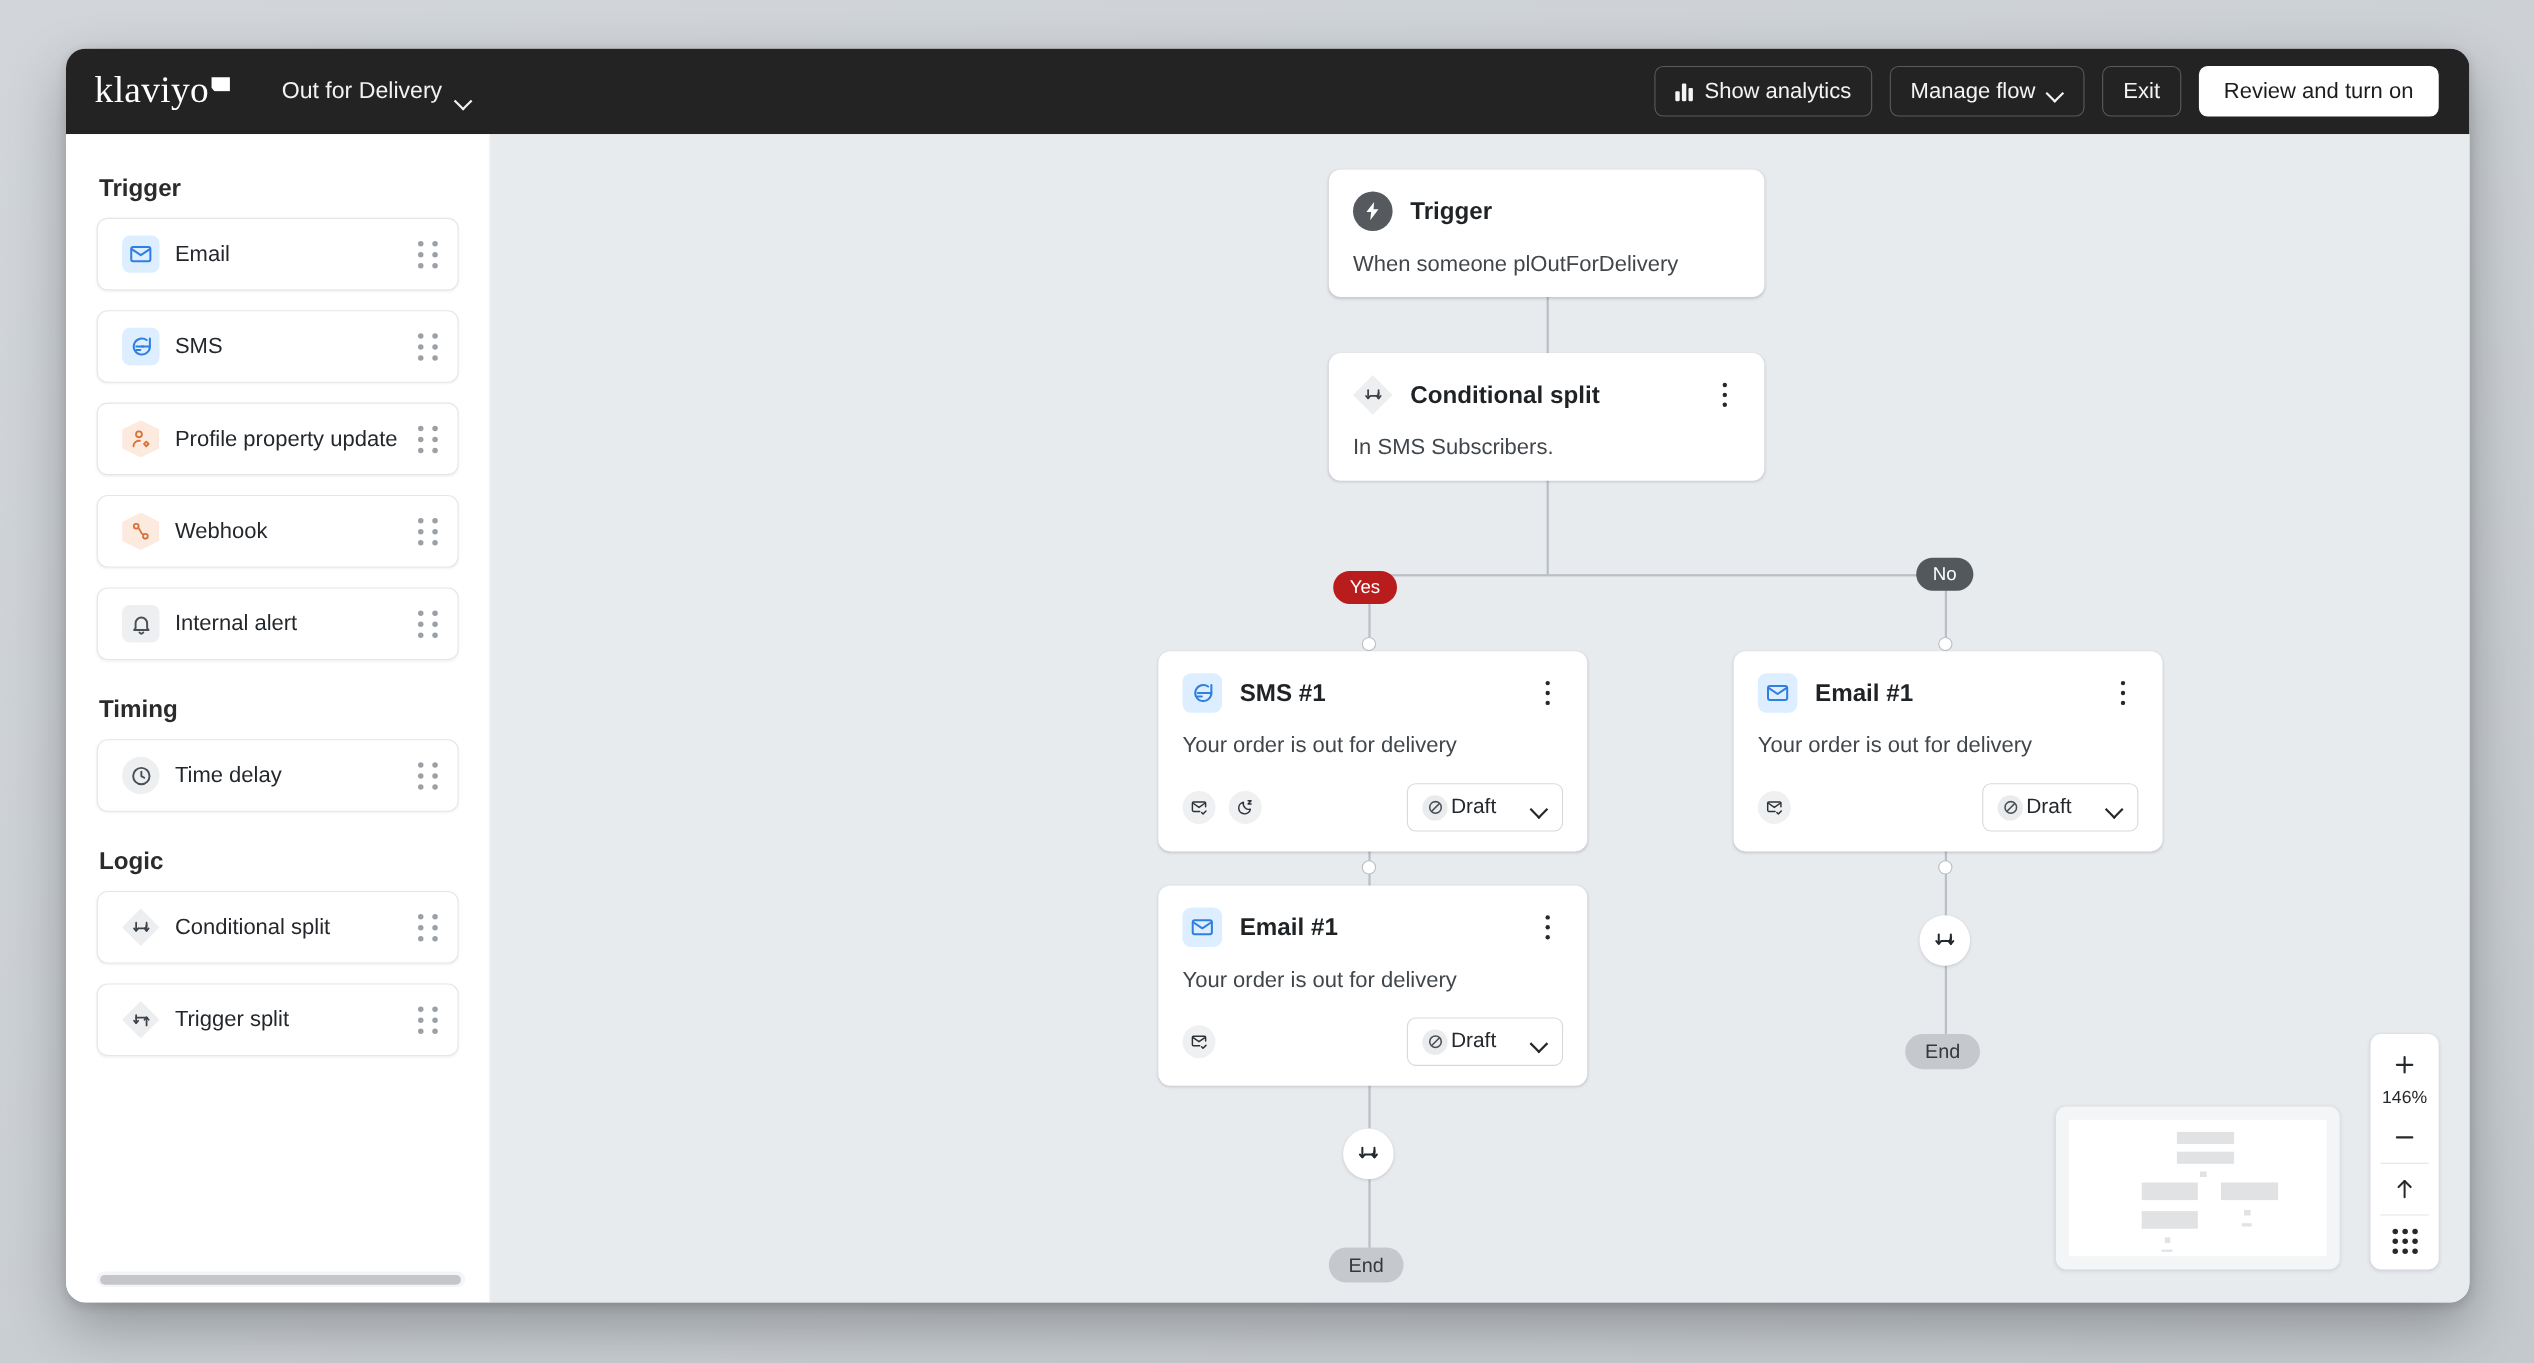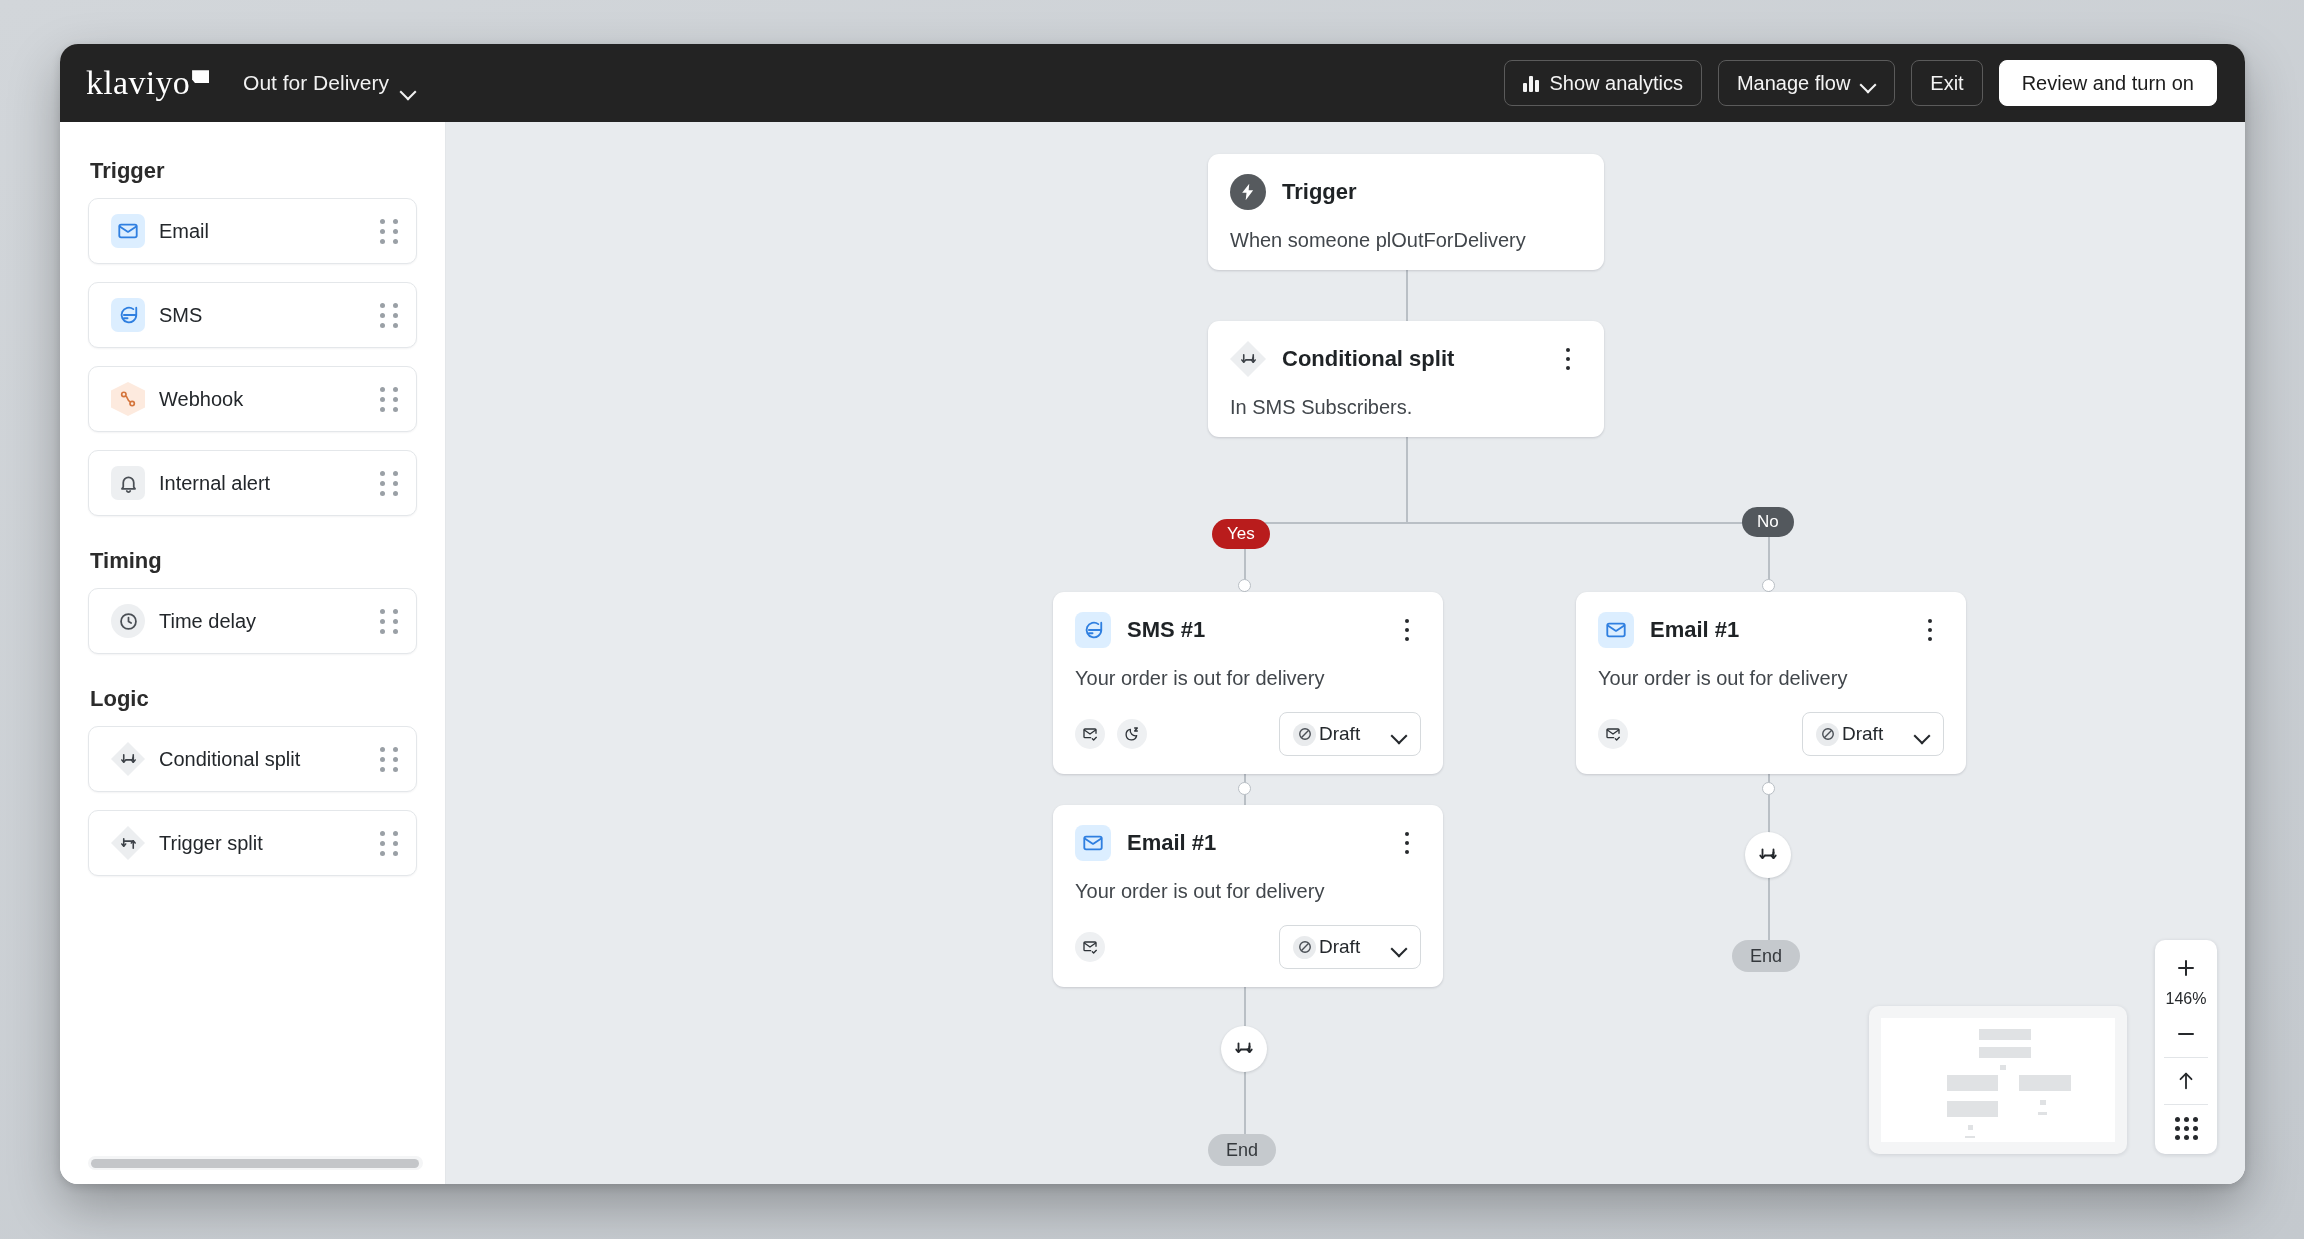--- a/index.html
+++ b/index.html
@@ -26,20 +26,21 @@
     flex-direction: column;
   }
   
   .topbar {
     height: 78px;
     background: #232323;
     display: flex;
     align-items: center;
     padding: 0 28px 0 22px;
     flex: 0 0 78px;
+    gap: 13px;
   }
   .brand { display: flex; align-items: flex-end; margin-right: 34px; padding-left: 4px;}
   .brand-word {
     color: #fff;
     font-family: "Liberation Serif", serif;
     font-size: 34px;
     letter-spacing: .3px;
     line-height: .95;
   }
   .brand-flag {
@@ -382,20 +383,38 @@
           <span class="grip">
               <i></i>
               <i></i>
               <i></i>
               <i></i>
               <i></i>
               <i></i>
             </span>
         </div>
 
+        <div class="palette-item">
+          <span class="pi-icon hex-orange">
+            <svg width="20" height="20" viewBox="0 0 24 24" fill="none" stroke="currentColor" stroke-width="2" stroke-linecap="round" stroke-linejoin="round">
+              <circle cx="10" cy="7" r="3.2"></circle>
+                <path d="M4 20c0-3.3 2.7-6 6-6h1"></path>
+                <path d="M18 15l2.5 2.5L18 20l-2.5-2.5z"></path>
+            </svg>
+          </span>
+          <span class="pi-label">Profile property update</span>
+          <span class="grip">
+              <i></i>
+              <i></i>
+              <i></i>
+              <i></i>
+              <i></i>
+              <i></i>
+            </span>
+        </div>
 
         <div class="palette-item">
           <span class="pi-icon hex-orange">
             <svg width="20" height="20" viewBox="0 0 24 24" fill="none" stroke="currentColor" stroke-width="2" stroke-linecap="round" stroke-linejoin="round">
               <circle cx="7" cy="6.5" r="2.6"></circle>
                 <circle cx="17" cy="17.5" r="2.6"></circle>
                 <path d="M9 8.5c3 1 2 5 5 6.5"></path>
             </svg>
           </span>
           <span class="pi-label">Webhook</span>

